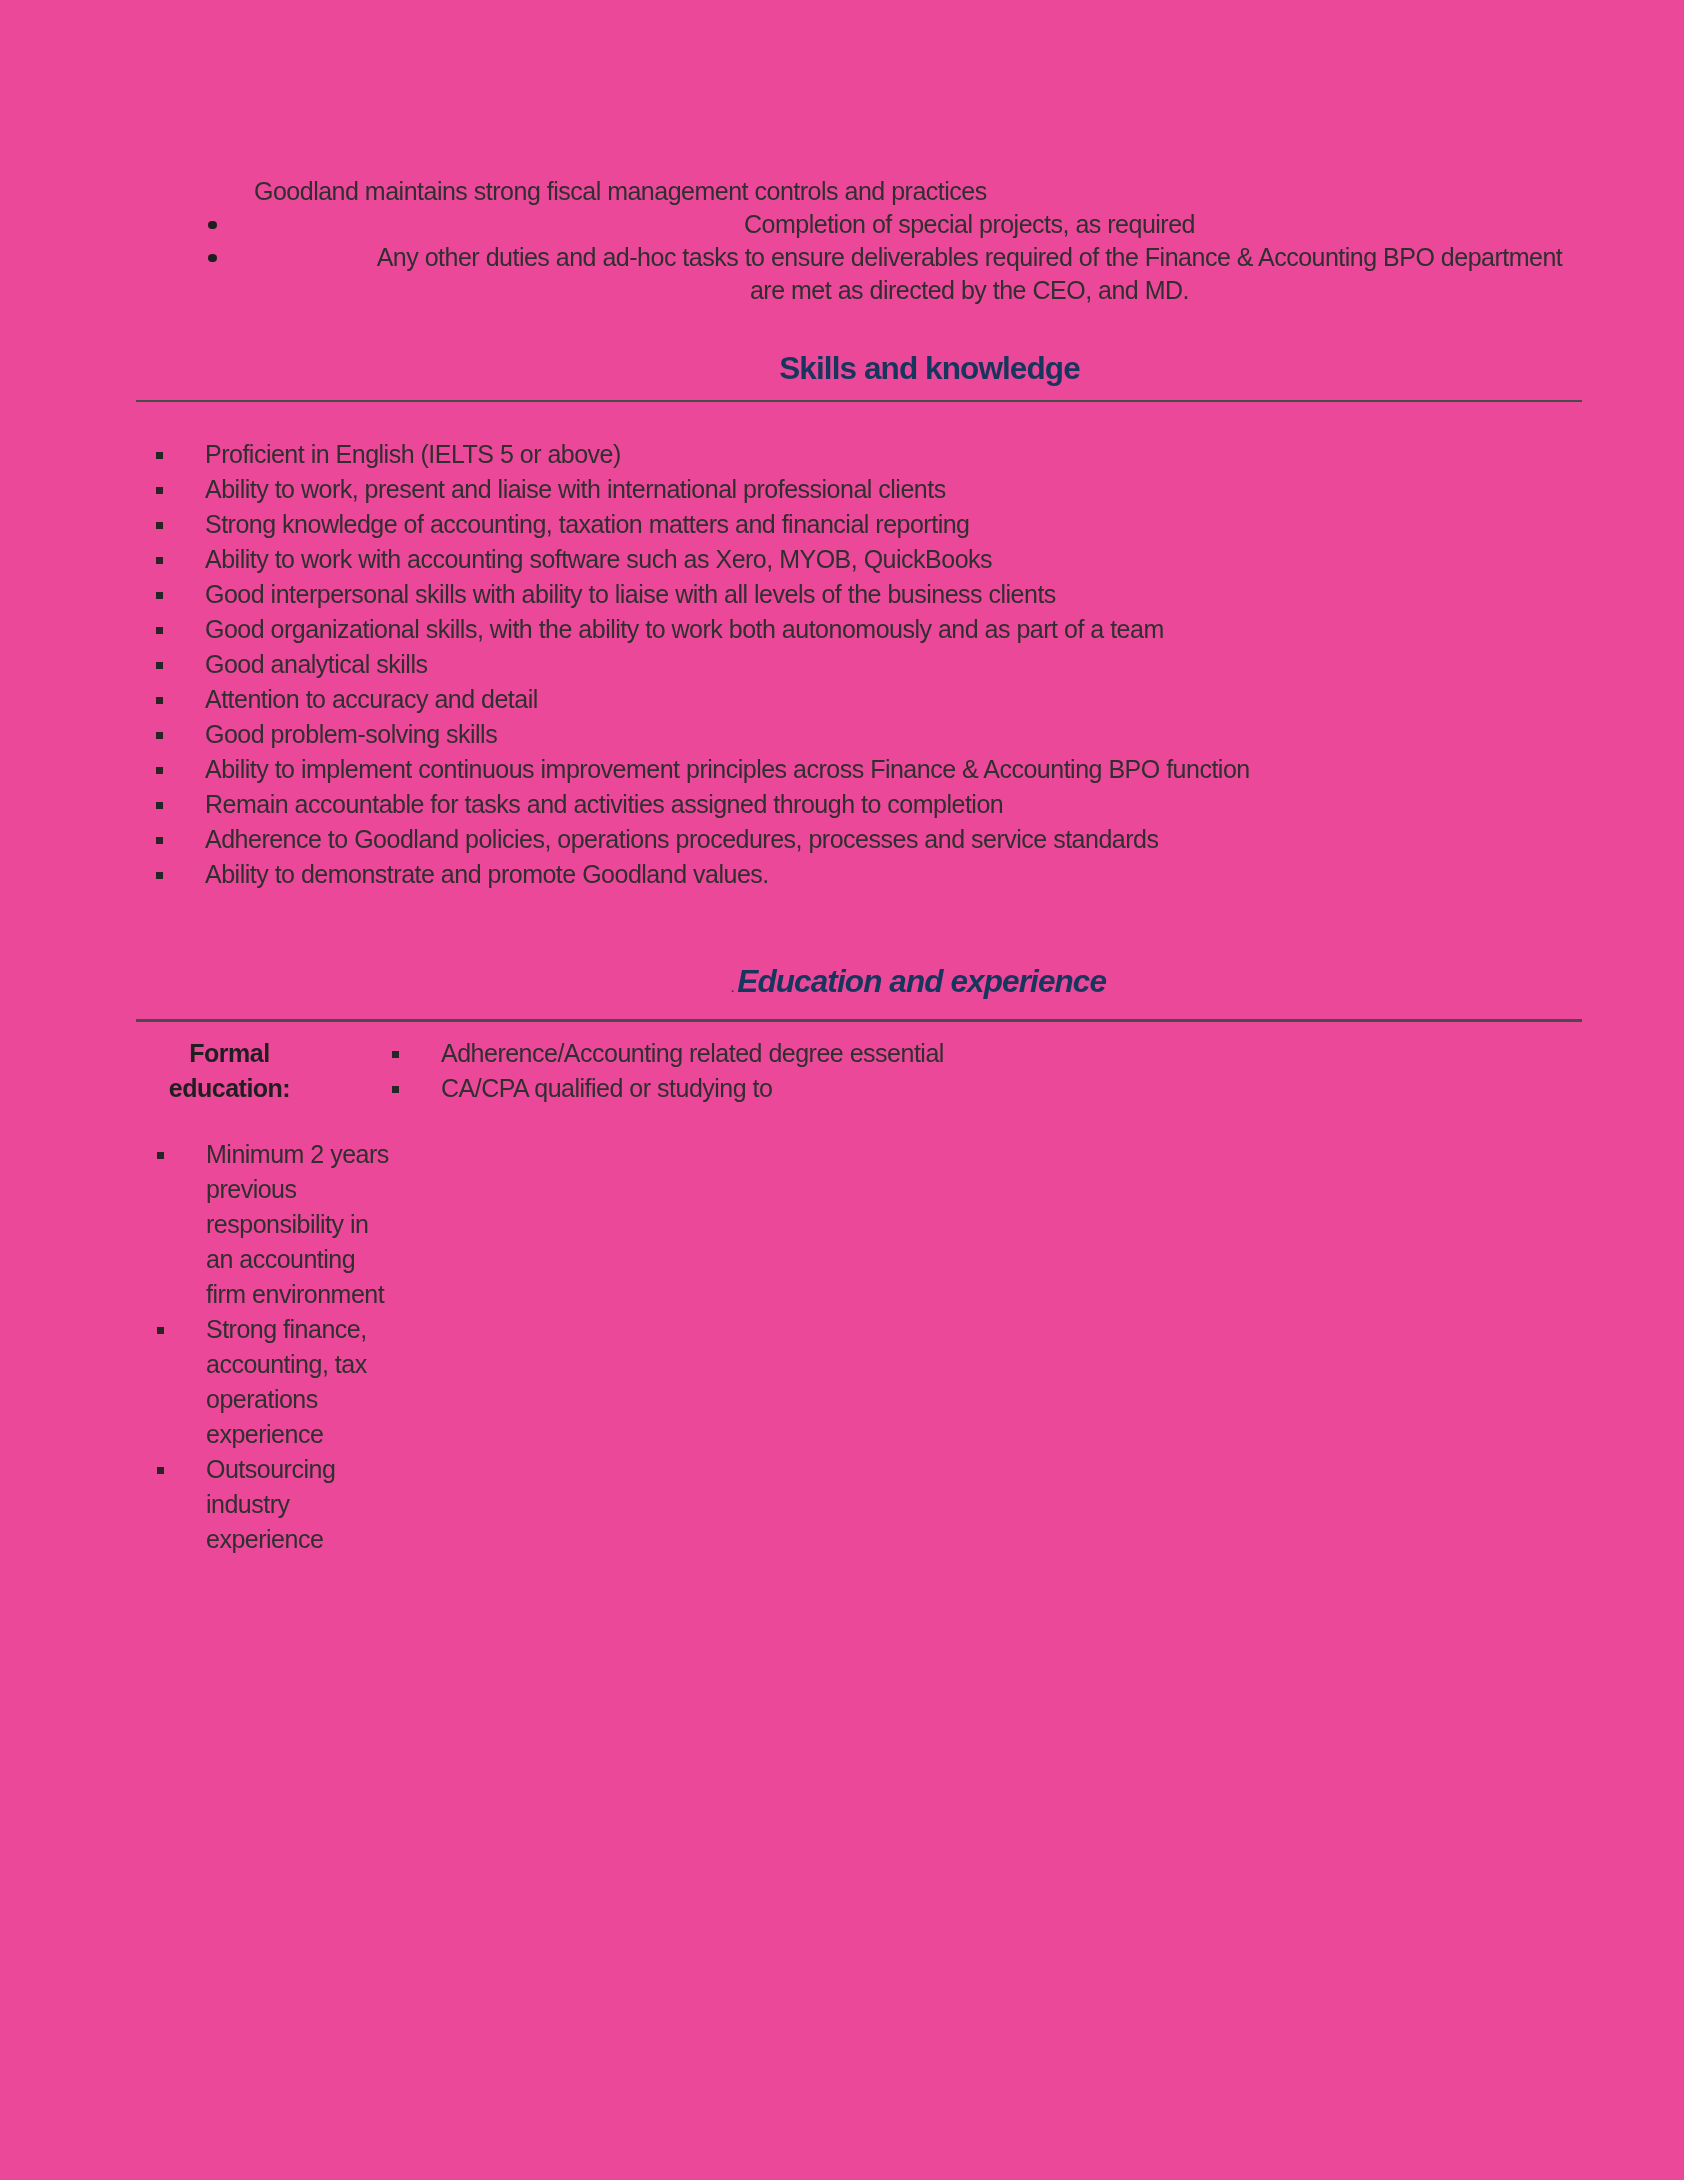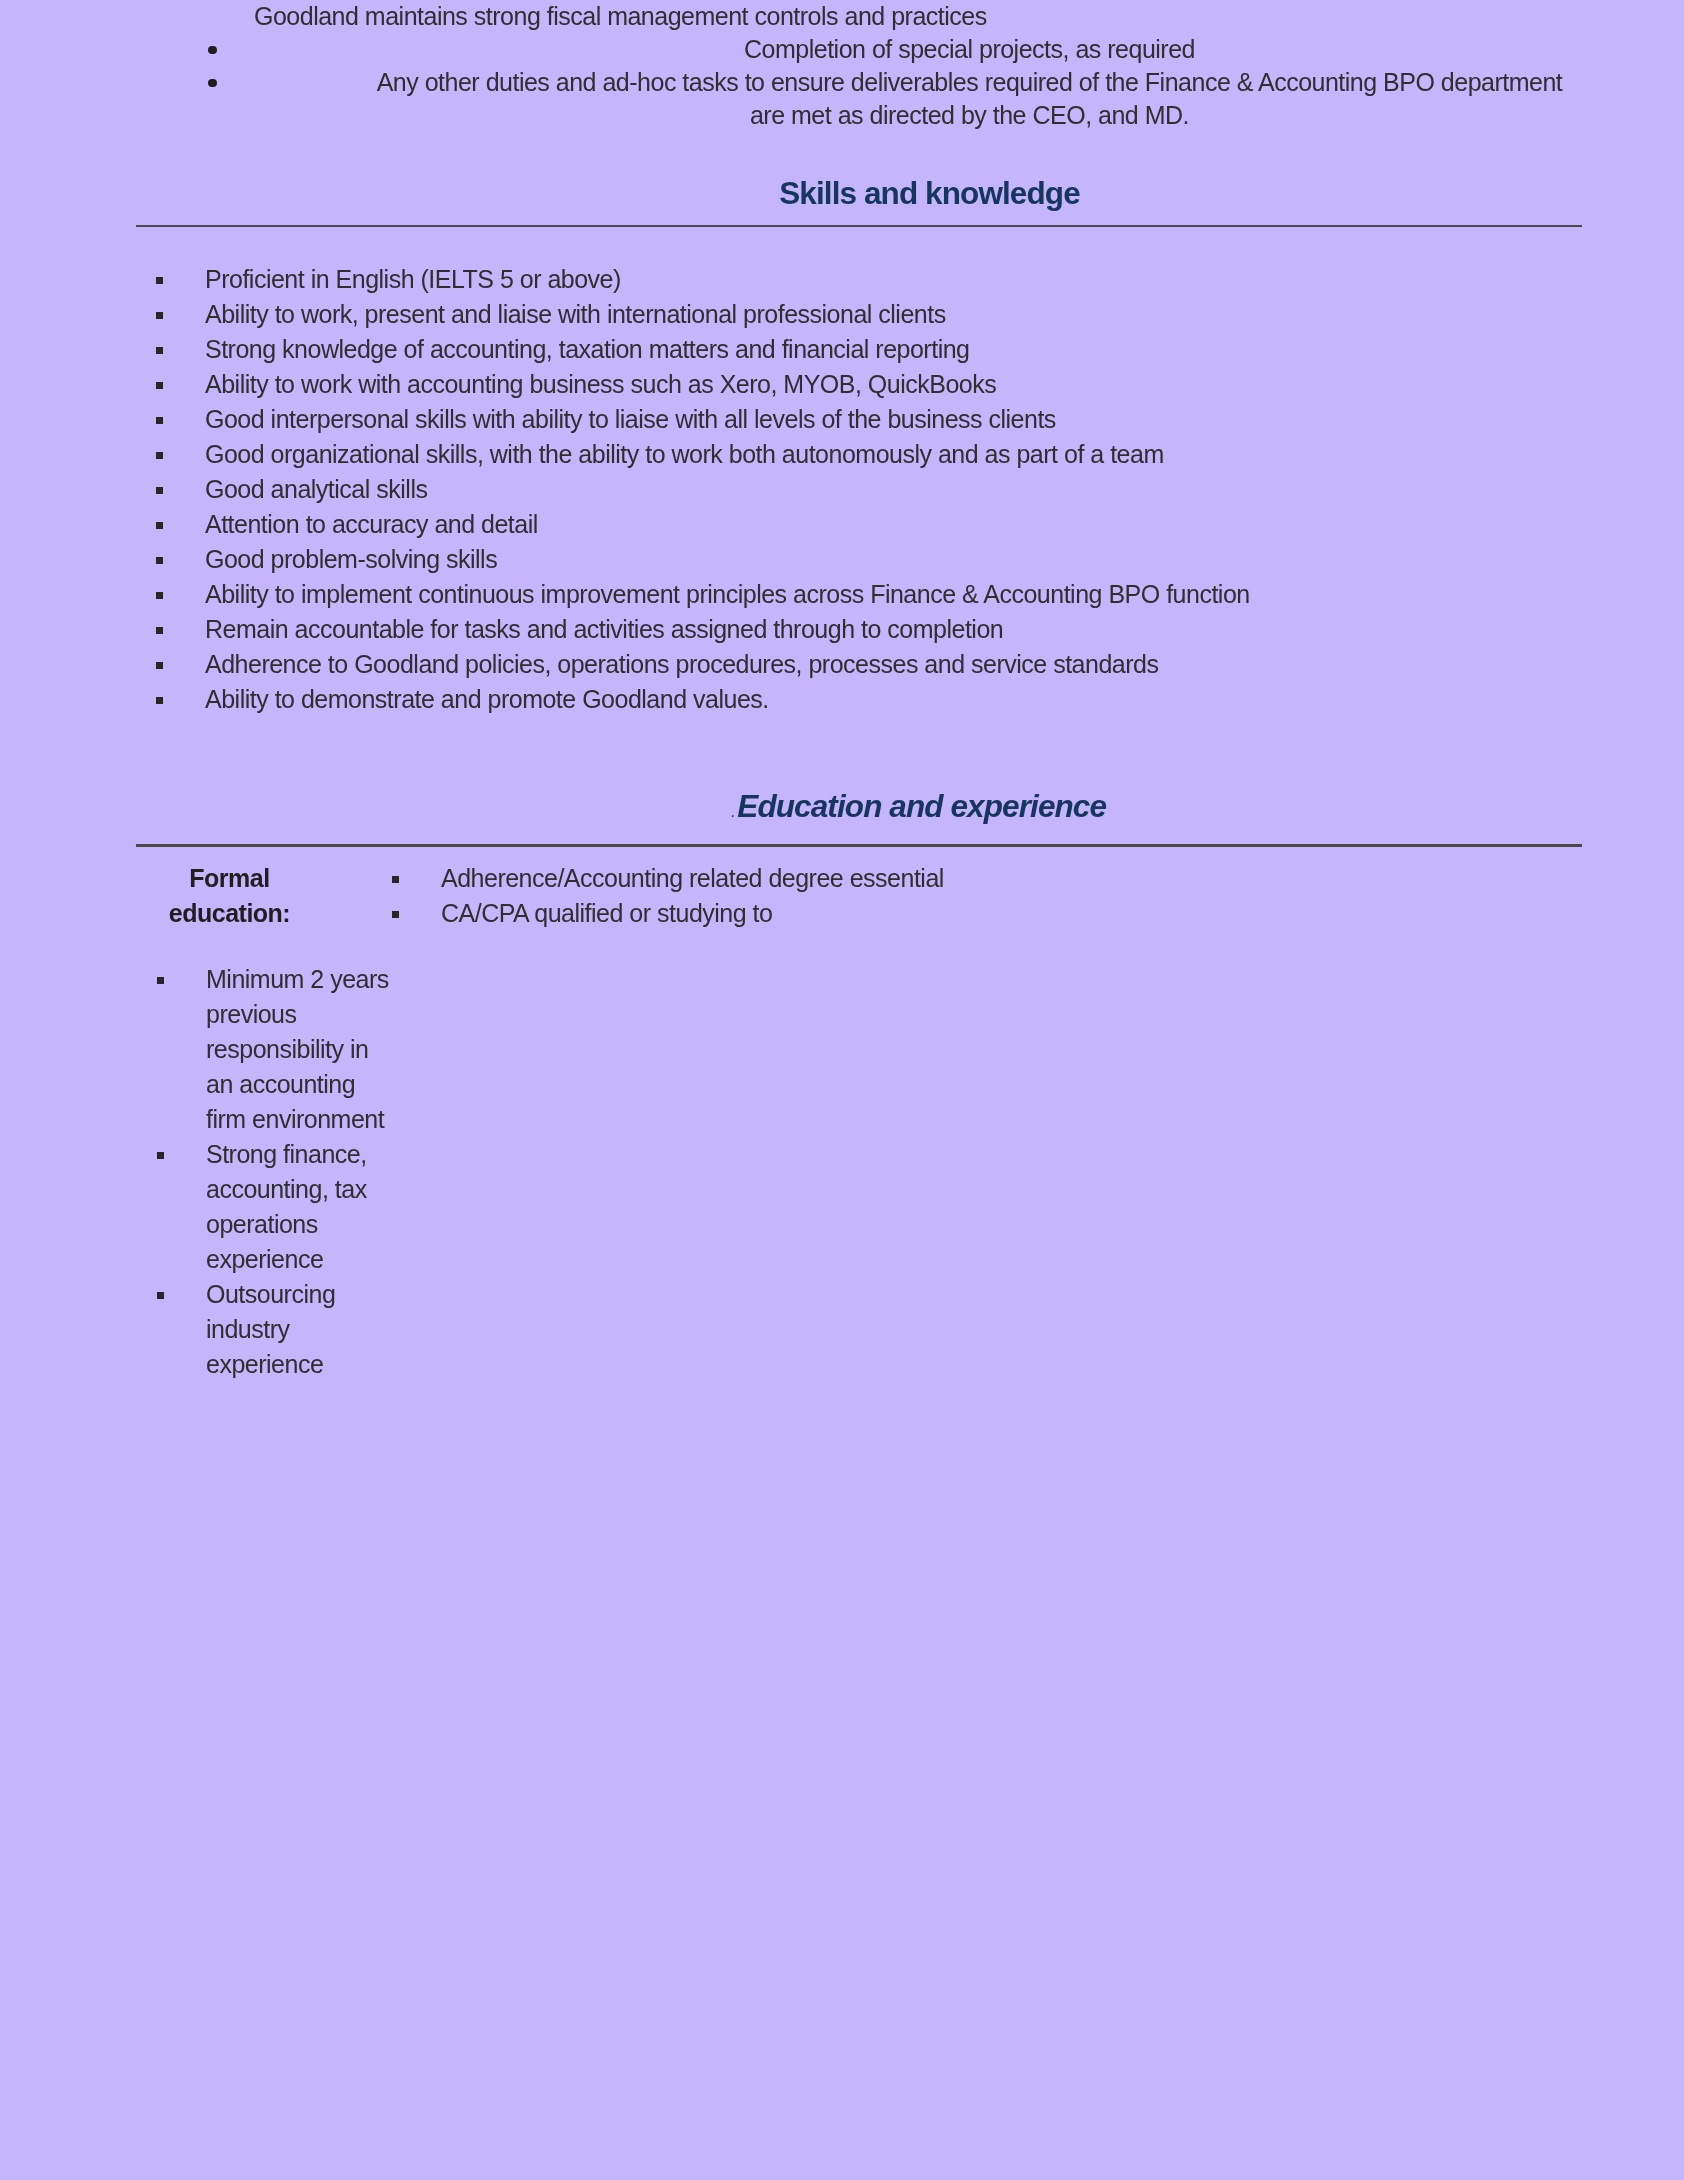--- a/index.html
+++ b/index.html
@@ -1,20 +1,21 @@
 <!DOCTYPE html>
 <html style="font-size:13.6px"><head>
 <meta charset="utf-8">
 <style>
   html, body { margin:0; padding:0; background:#ffffff; }
   .page {
     position:relative;
     width:1685px; height:2181px;
-    background:#c4b5fd;
+    background:#ec4899;
     box-sizing:border-box;
+    padding-top:175px;
     overflow:hidden;
     font-family:"Liberation Sans", sans-serif;
     font-size:25px;
     color:#2f2f2f;
     letter-spacing:-0.5px;
   }
   ul { list-style:none; margin:0; padding:0; }
 
   
   .intro { line-height:33px; }
@@ -79,21 +80,21 @@
     </ul>
   </div>
 
   <h2 class="sec-h">Skills and knowledge</h2>
   <div class="rule"></div>
 
   <ul class="sq-list">
     <li><span class="sq"></span><span>Proficient in English (IELTS 5 or above)</span></li>
     <li><span class="sq"></span><span>Ability to work, present and liaise with international professional clients</span></li>
     <li><span class="sq"></span><span>Strong knowledge of accounting, taxation matters and financial reporting</span></li>
-    <li><span class="sq"></span><span>Ability to work with accounting business such as Xero, MYOB, QuickBooks</span></li>
+    <li><span class="sq"></span><span>Ability to work with accounting software such as Xero, MYOB, QuickBooks</span></li>
     <li><span class="sq"></span><span>Good interpersonal skills with ability to liaise with all levels of the business clients</span></li>
     <li><span class="sq"></span><span>Good organizational skills, with the ability to work both autonomously and as part of a team</span></li>
     <li><span class="sq"></span><span>Good analytical skills</span></li>
     <li><span class="sq"></span><span>Attention to accuracy and detail</span></li>
     <li><span class="sq"></span><span>Good problem-solving skills</span></li>
     <li><span class="sq"></span><span>Ability to implement continuous improvement principles across Finance &amp; Accounting BPO function</span></li>
     <li><span class="sq"></span><span>Remain accountable for tasks and activities assigned through to completion</span></li>
     <li><span class="sq"></span><span>Adherence to Goodland policies, operations procedures, processes and service standards</span></li>
     <li><span class="sq"></span><span>Ability to demonstrate and promote Goodland values.</span></li>
   </ul>

